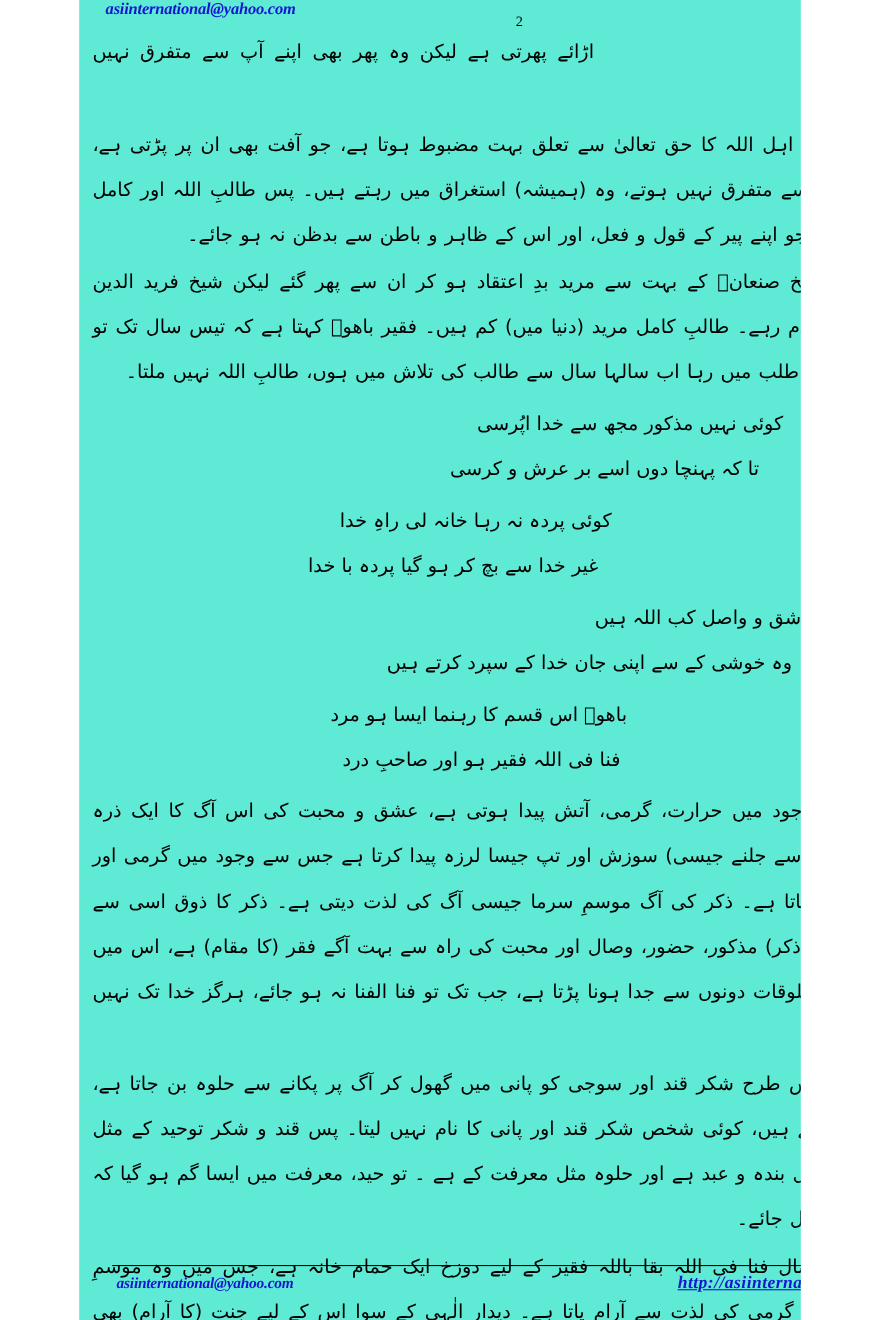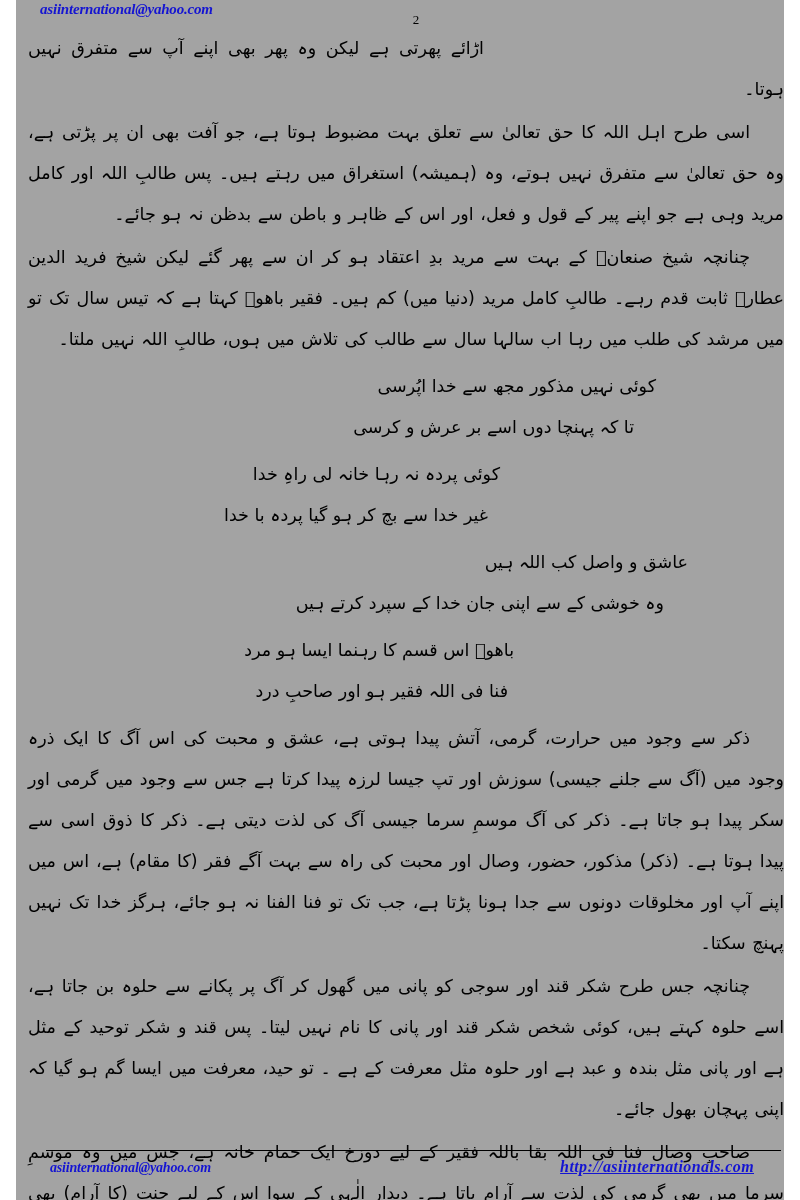--- a/index.html
+++ b/index.html
@@ -4,24 +4,24 @@
 <title>Urdu Document Page</title>
 <style>
   html, body {
     margin: 0;
     padding: 0;
     background: #ffffff;
   }
 
   .page {
     position: relative;
-    width: 768px;
+    width: 656px;
     height: 1200px;
     margin: 0 auto;
-    background: #a3a3a3;
+    background: #5eead4;
     overflow: hidden;
     font-family: "DejaVu Sans", sans-serif;
     box-sizing: border-box;
   }
 
   
   .page-header {
     position: absolute;
     top: 0;
     left: 0;

